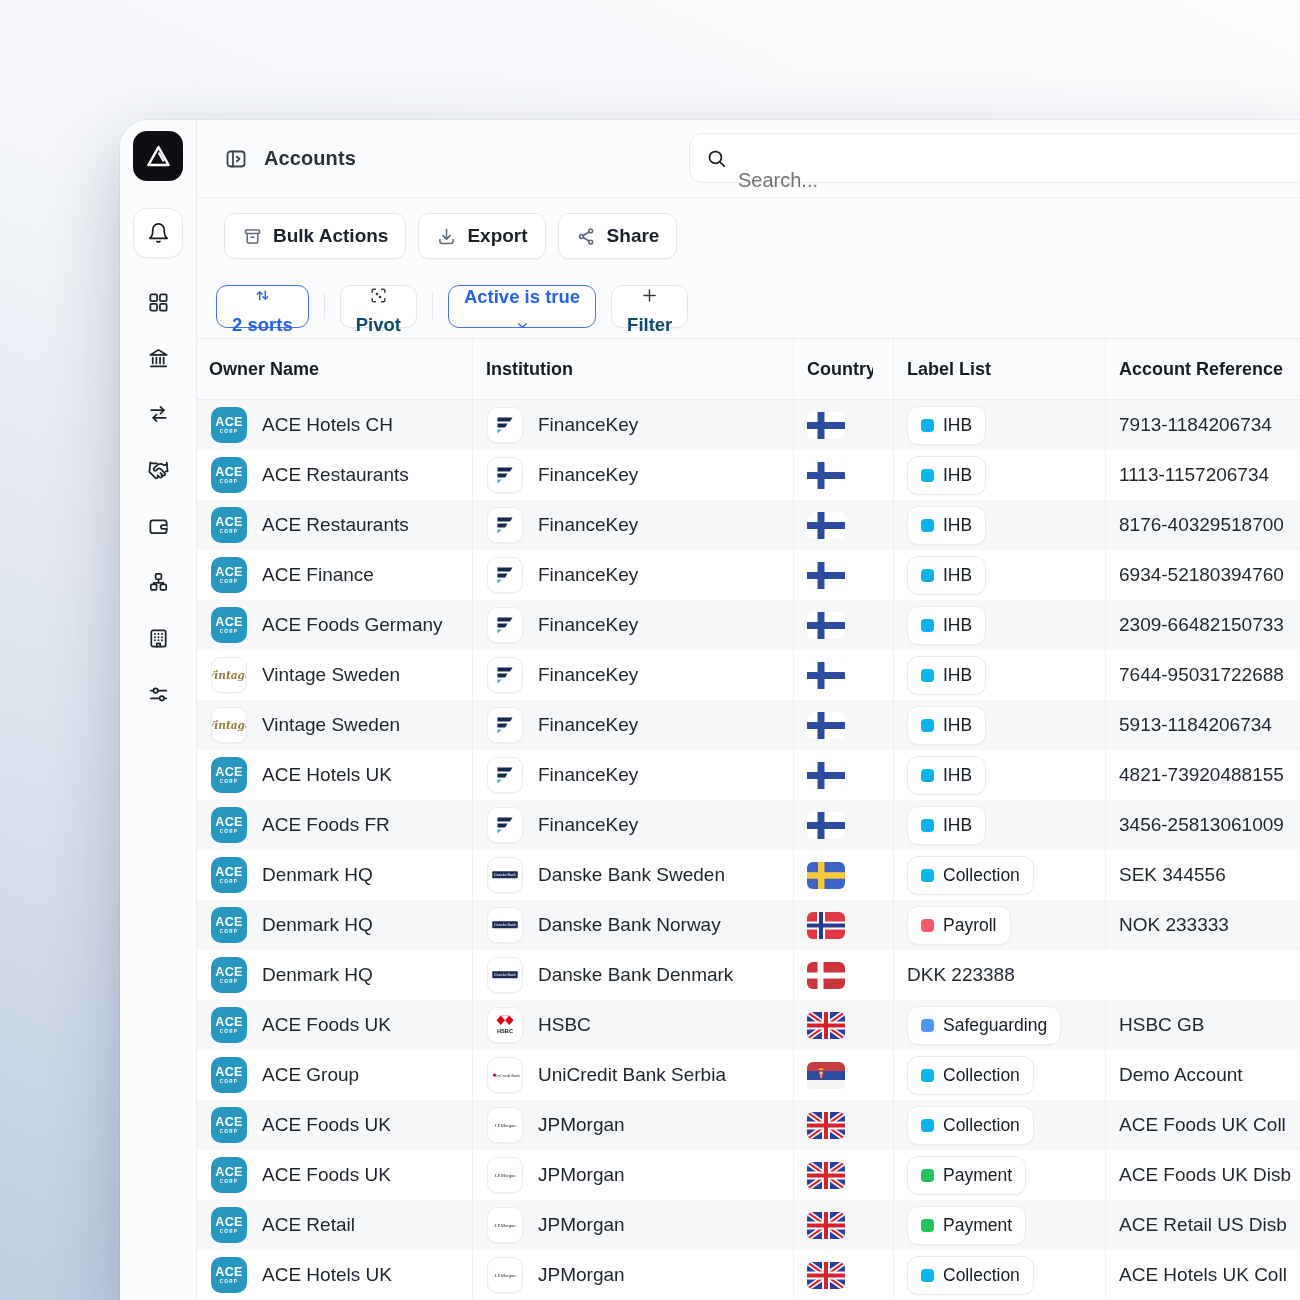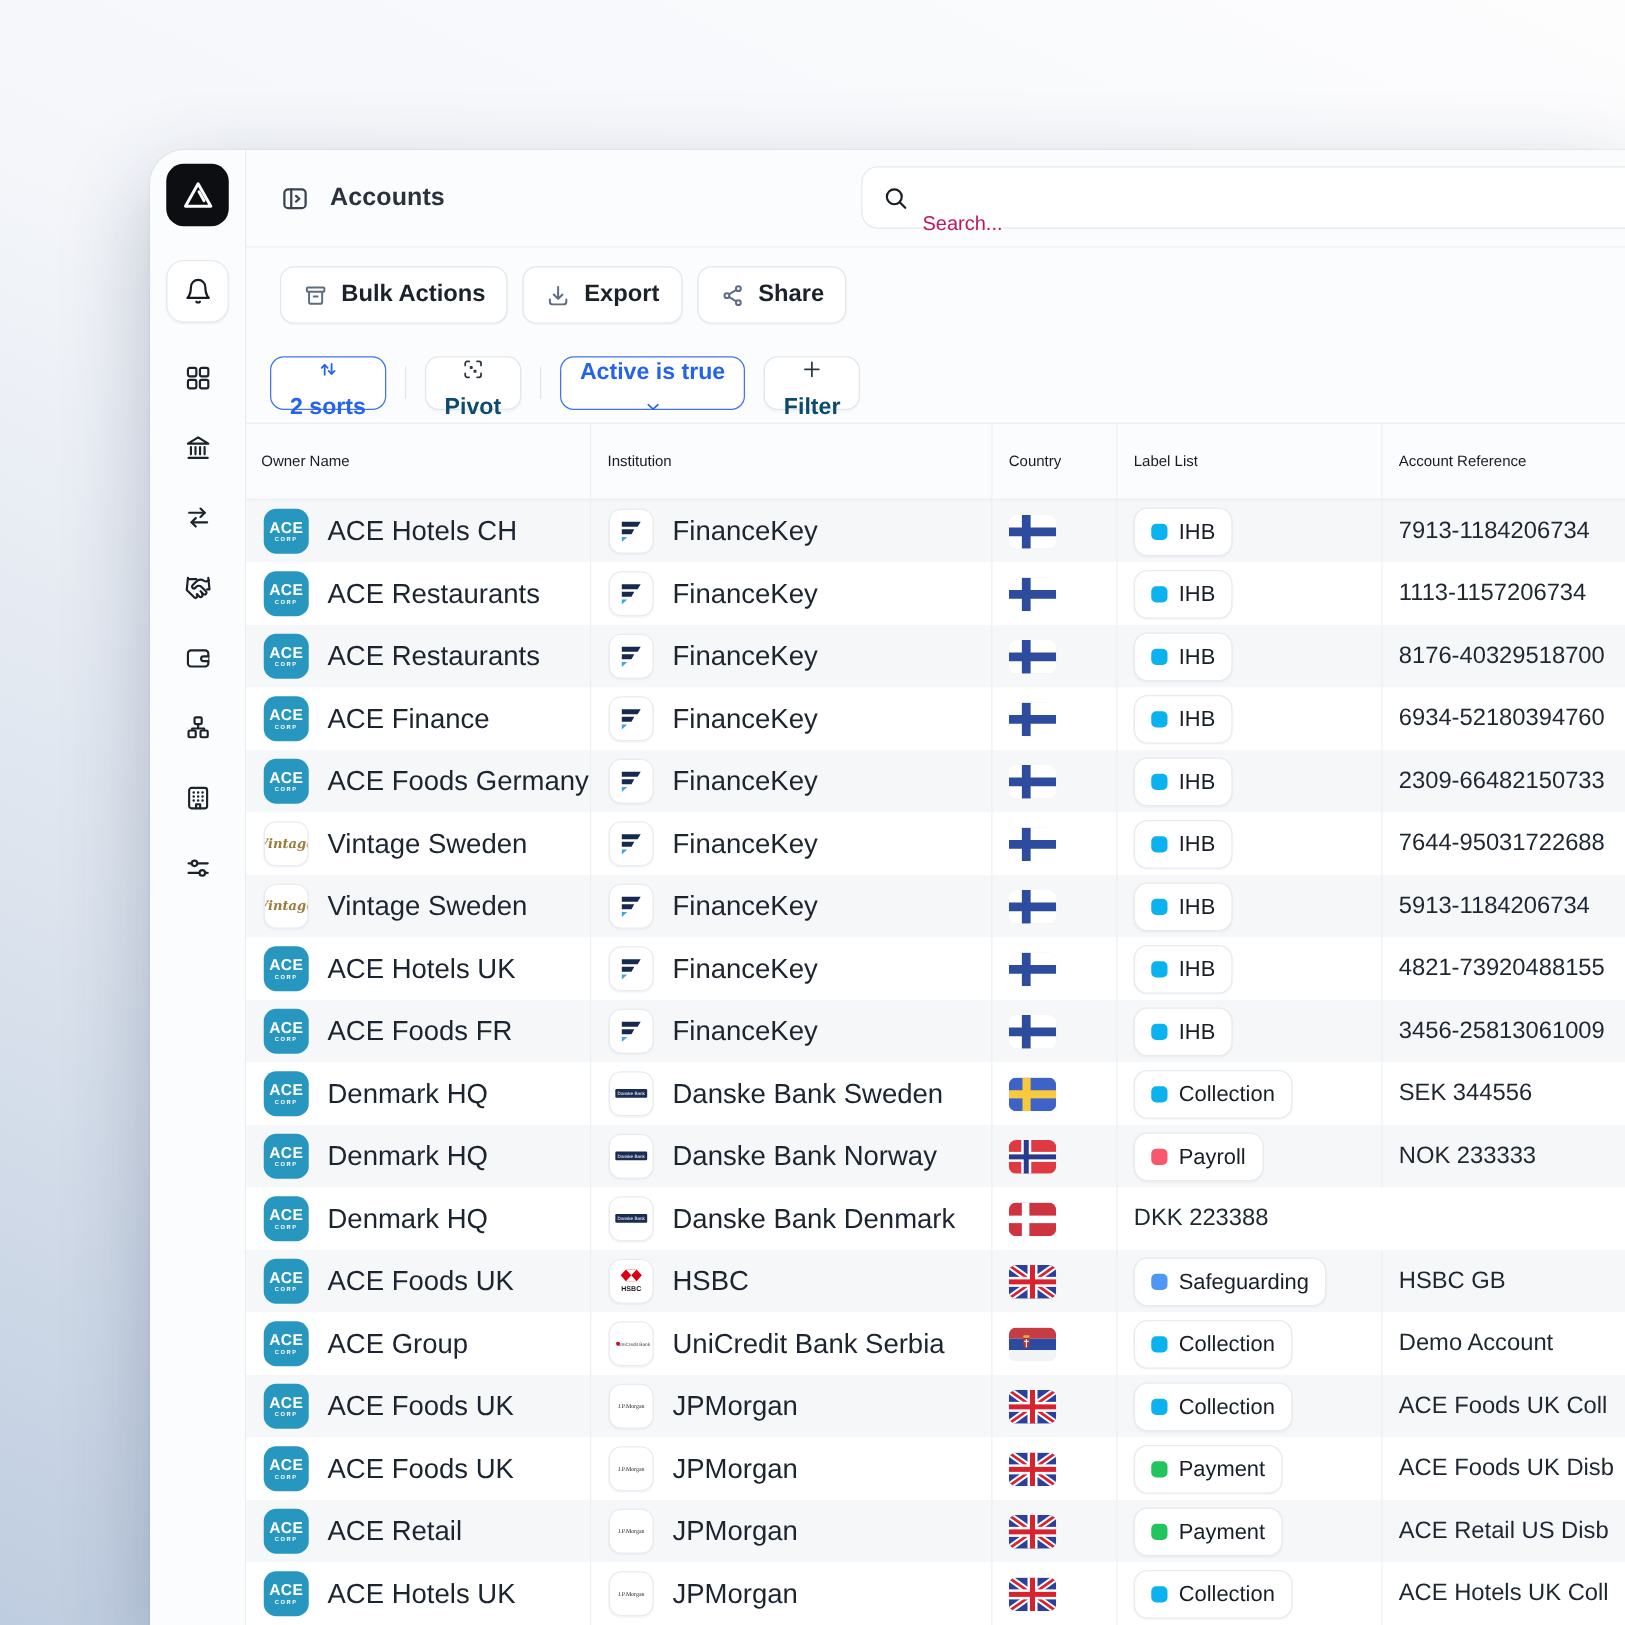--- a/index.html
+++ b/index.html
@@ -37,53 +37,53 @@
     position:relative;height:77px;flex:0 0 77px;border-bottom:1px solid #eef1f5;
     display:flex;align-items:center;padding-left:27px;
   }
   .panel-icon{width:24px;height:24px;color:#3a4350;display:flex;}
   .topbar h1{font-size:20px;font-weight:700;color:#2a323e;margin:0 0 0 16px;letter-spacing:.1px;}
   .search{
     position:absolute;left:492px;top:13px;height:50px;width:680px;box-sizing:border-box;
     background:#fff;border:1px solid #e6e9ee;border-radius:13px;
     display:flex;align-items:center;padding-left:16px;gap:11px;cursor:text;
   }
-  .search .ph{font-size:16px;color:#be185d;margin-top:44px;}
+  .search .ph{font-size:20px;color:#737373;margin-top:44px;}
   .toolbar{height:76px;flex:0 0 76px;display:flex;align-items:center;gap:12px;padding-left:27px;}
   .btn{
     display:inline-flex;align-items:center;gap:10px;height:46px;padding:0 17px;
     background:#fff;border:1px solid #e3e7ec;border-radius:11px;cursor:pointer;
     font-size:19px;font-weight:600;color:#1b222c;box-shadow:0 1px 1px rgba(16,24,40,.03);
     white-space:nowrap;
   }
   .btn .bicon{display:flex;color:#5d6c80;}
   .filterbar{height:64px;flex:0 0 64px;display:flex;align-items:center;gap:15px;padding-left:19px;}
   .chip{
     display:inline-flex;align-items:center;gap:9px;height:41px;padding:0 15px;border-radius:11px;
     font-size:18.5px;font-weight:600;cursor:pointer;background:#fff;white-space:nowrap;flex-direction:column;
   }
   .chip.blue{border:1.5px solid #4272ee;color:#2563eb;}
   .chip.gray{border:1px solid #e3e7ec;color:#0c4a6e;box-shadow:0 1px 1px rgba(16,24,40,.03);}
   .vdiv{width:1px;height:26px;background:#e2e6ec;}
   
   .table{flex:1;display:flex;flex-direction:column;width:1429px;}
   .thead,.trow{display:grid;grid-template-columns:276px 321px 100px 212px 520px;}
   .thead{height:60px;border-top:1px solid #e9edf1;border-bottom:1px solid #e9edf1;align-items:center;}
-  .th{font-size:12px;font-weight:400;color:#161c26;padding-left:13px;overflow:hidden;white-space:nowrap;height:100%;display:flex;align-items:center;border-right:1px solid #eef1f4;box-sizing:border-box;}
+  .th{font-size:18px;font-weight:700;color:#161c26;padding-left:13px;overflow:hidden;white-space:nowrap;height:100%;display:flex;align-items:center;border-right:1px solid #eef1f4;box-sizing:border-box;}
   .th:first-child{padding-left:12px;}
   .th:last-child{border-right:none;}
   .th .clip{display:inline-block;overflow:hidden;white-space:nowrap;}
   .trow{height:50px;}
   .trow.odd{background:#f5f7f9;}
   .trow.even{background:#ffffff;}
   .td{display:flex;align-items:center;padding-left:13px;border-right:1px solid #edf0f3;overflow:hidden;white-space:nowrap;box-sizing:border-box;}
   .td:last-child{border-right:none;}
   .td.owner{padding-left:14px;gap:15px;}
   .td.inst{padding-left:14px;gap:15px;}
-  .cellText{font-size:22px;color:#1c2430;}
+  .cellText{font-size:19px;color:#1c2430;}
   .refText{font-size:19px;color:#1e2632;}
   
   .sqlogo{width:36px;height:36px;border-radius:10px;flex:0 0 36px;display:flex;align-items:center;justify-content:center;overflow:hidden;}
   .sqlogo.white{background:#fff;border:1px solid #e8ebef;box-shadow:0 1px 1px rgba(16,24,40,.04);box-sizing:border-box;}
   .ace{background:#2797c0;color:#fff;flex-direction:column;line-height:1;}
   .ace .a1{font-size:12.5px;font-weight:700;letter-spacing:.3px;}
   .ace .a2{font-size:4.6px;font-weight:700;letter-spacing:1.3px;margin-top:1.5px;}
   .vintage{font-family:"DejaVu Serif",serif;font-style:italic;font-weight:700;font-size:10.5px;color:#9a7c3c;}
   
   .flag{width:38px;height:27px;border-radius:6px;overflow:hidden;flex:0 0 38px;position:relative;box-shadow:inset 0 0 0 1px rgba(10,20,40,.08);}

